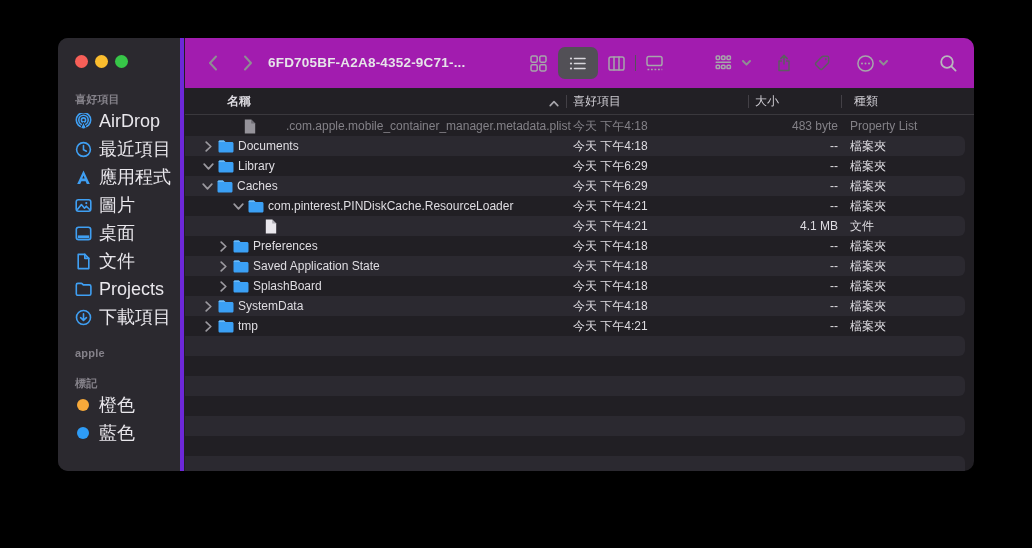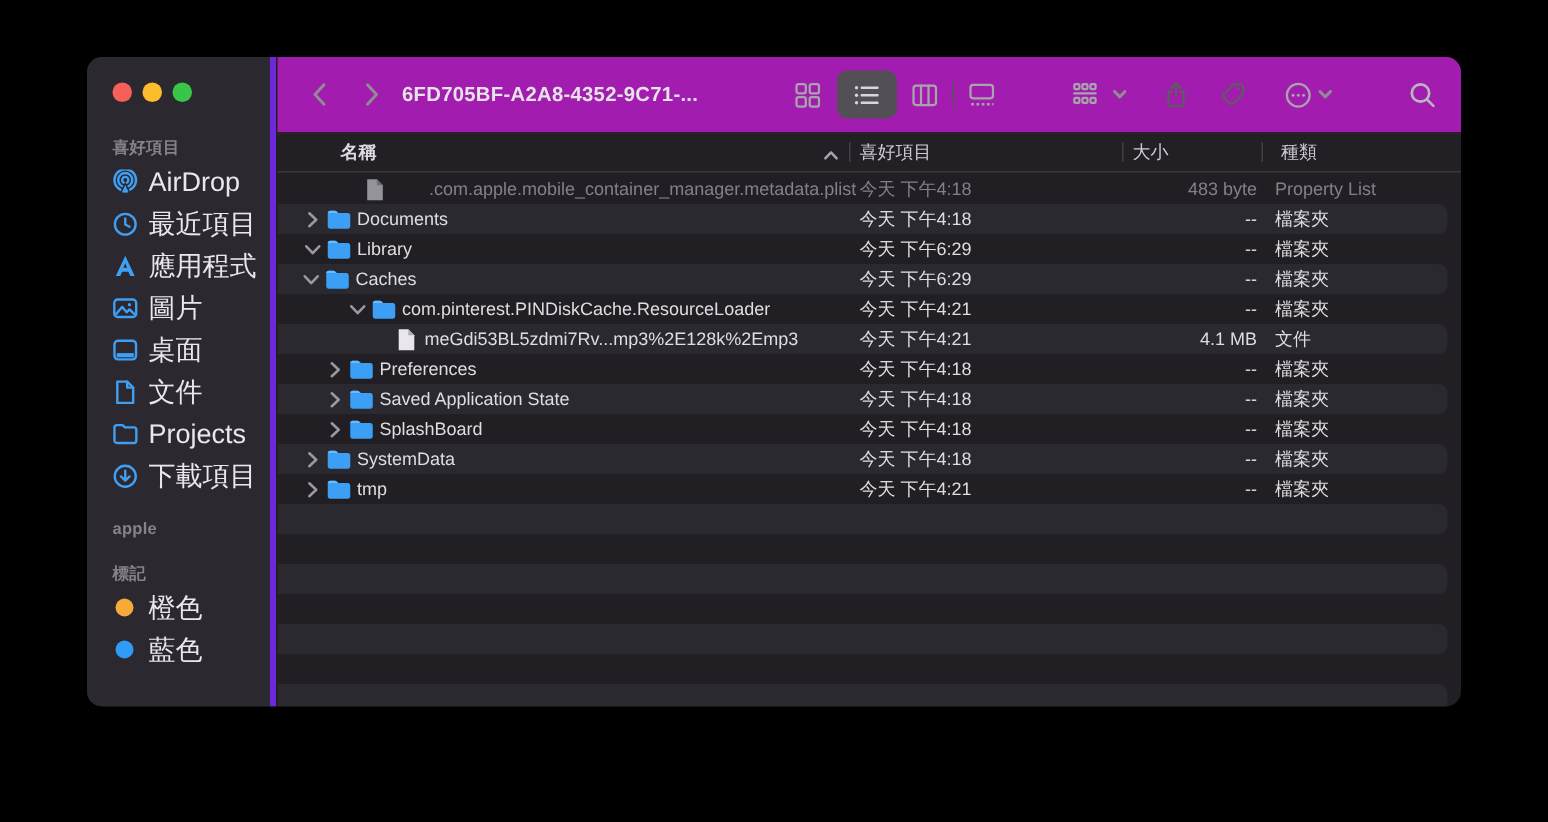--- a/index.html
+++ b/index.html
@@ -381,21 +381,20 @@
                   <path d="M1.2 1.2 L5.8 5.5 L1.2 9.8" stroke="#9b999f" stroke-width="1.7" fill="none" stroke-linecap="round" stroke-linejoin="round"></path>
                 </svg>
       </span>
       <span class="fic">
 
         <svg class="i-file" width="12" height="15" viewBox="0 0 12 15">
           <path class="pg" d="M.8 .5 h6.4 L11.2 4.5 v10 H.8 Z" fill="#e9e7ec"></path>
           <path class="fold" d="M7.2 .5 v4 h4 Z" fill="#aeacb3"></path>
         </svg>
       </span>
-      <span class="nm">meGdi53BL5zdmi7Rv...mp3%2E128k%2Emp3</span>
     </span>
     <span class="cell-date">今天 下午4:21</span>
     <span class="cell-size">4.1 MB</span>
     <span class="cell-kind">文件</span>
   </div>
           <div class="row">
     <span class="cell-name" style="left: 32px;">
       <span class="disc">
         <svg width="7" height="11" viewBox="0 0 7 11">
                   <path d="M1.2 1.2 L5.8 5.5 L1.2 9.8" stroke="#9b999f" stroke-width="1.7" fill="none" stroke-linecap="round" stroke-linejoin="round"></path>

